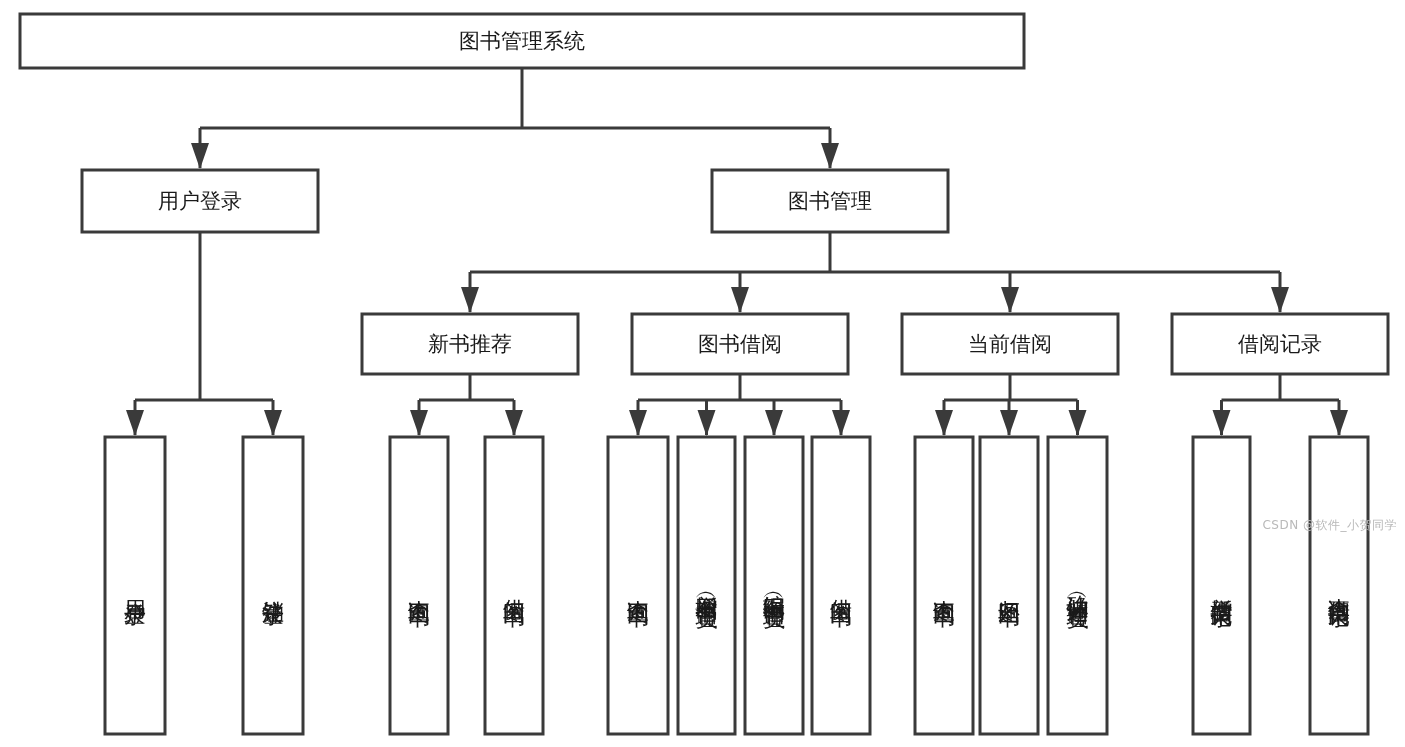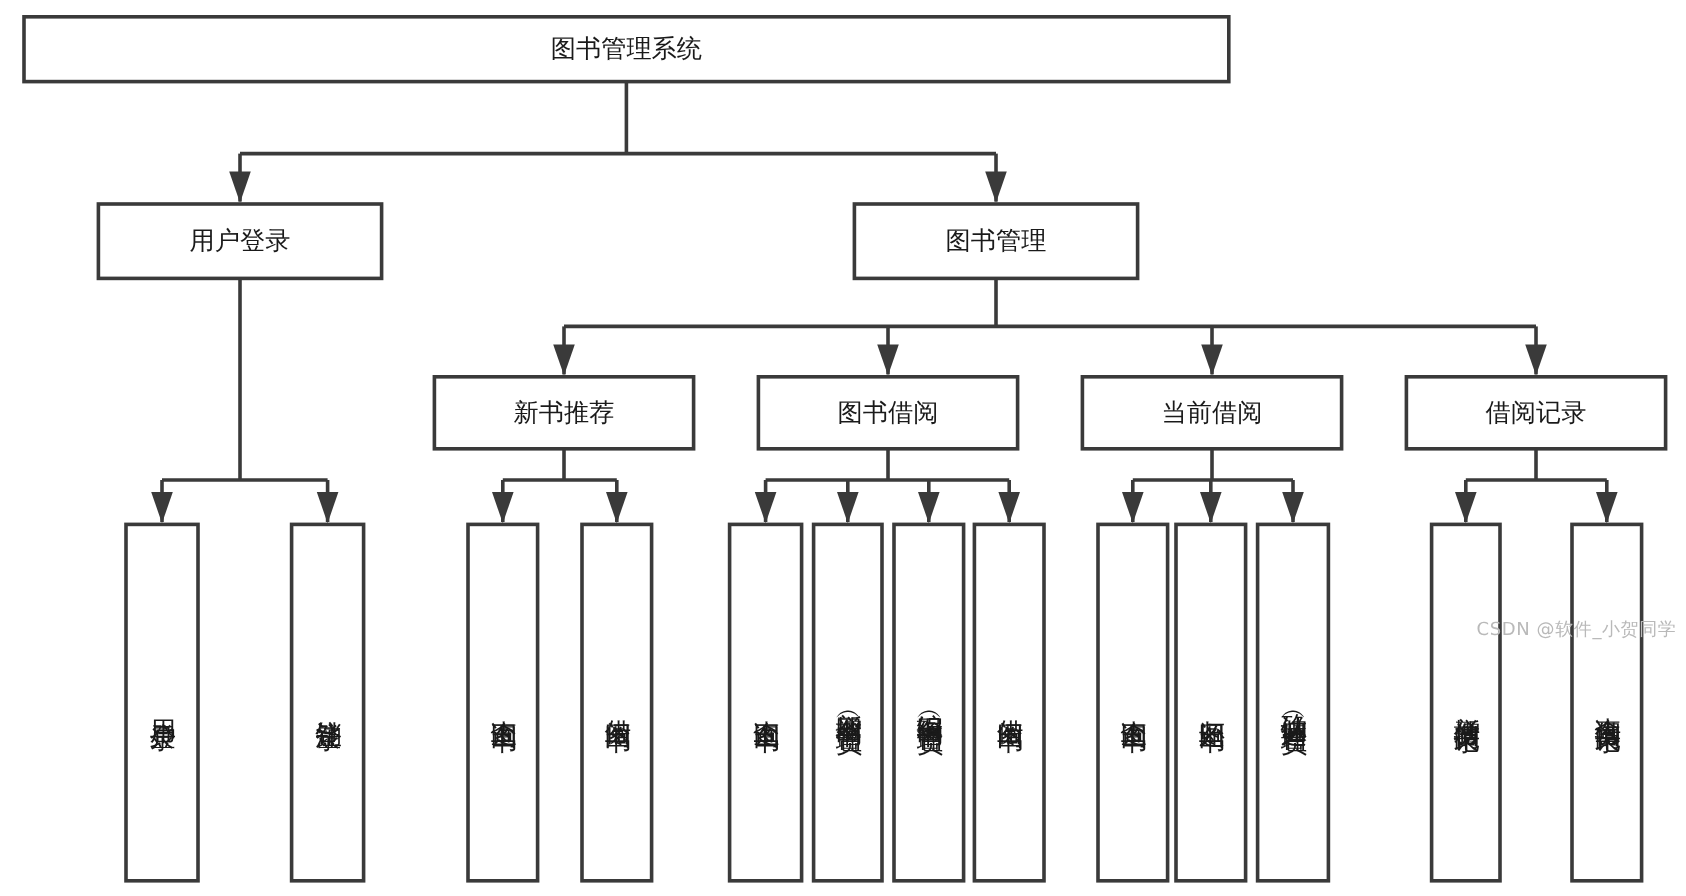--- a/index.html
+++ b/index.html
@@ -58,21 +58,21 @@
     letter-spacing: 2px;
     text-align: center;
     white-space: nowrap;
     pointer-events: none;
   }
   .watermark {
     position: absolute;
     right: 8px;
     bottom: 5px;
     font-family: "DejaVu Sans", "Liberation Sans", sans-serif;
-    font-size: 15px;
+    font-size: 12px;
     color: #b9b9b9;
     white-space: nowrap;
     letter-spacing: 0.5px;
   }
 </style>
 </head>
 <body>
 
 <div id="diagram-root">
 

